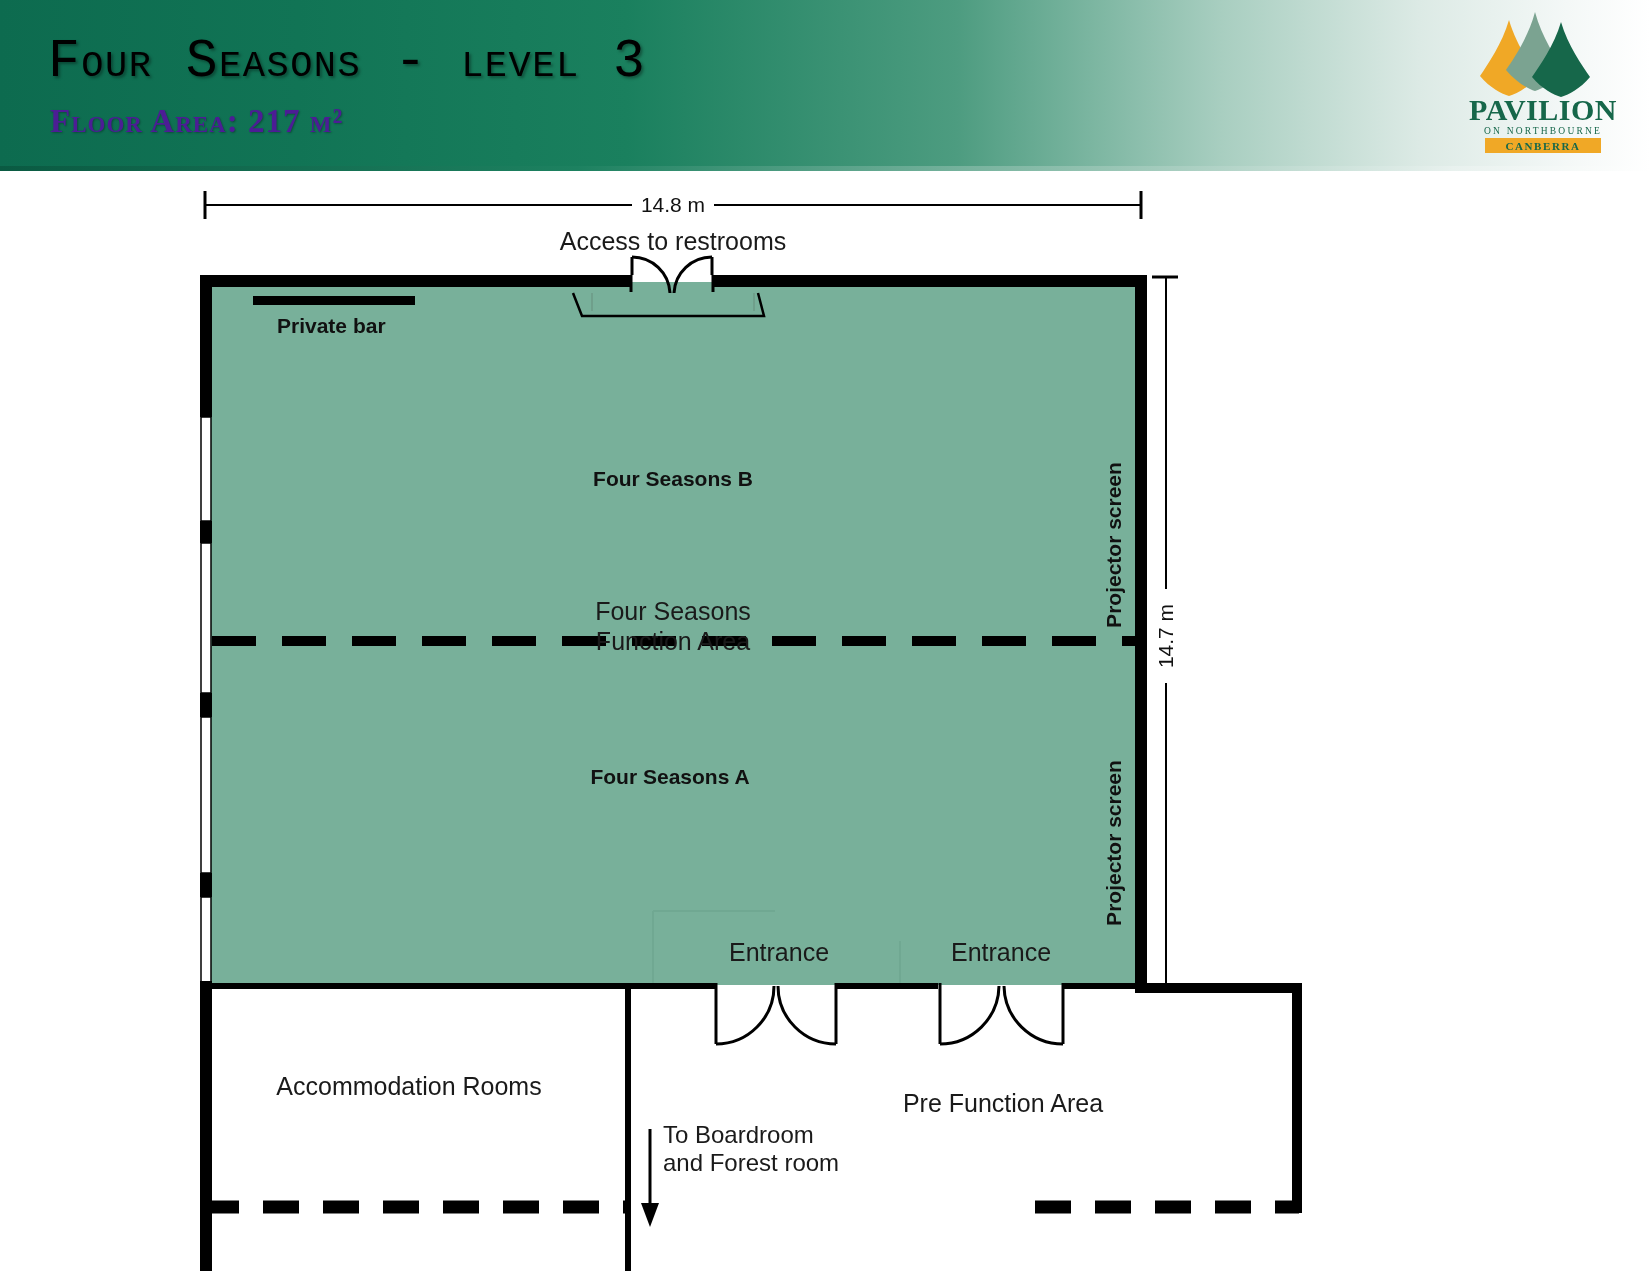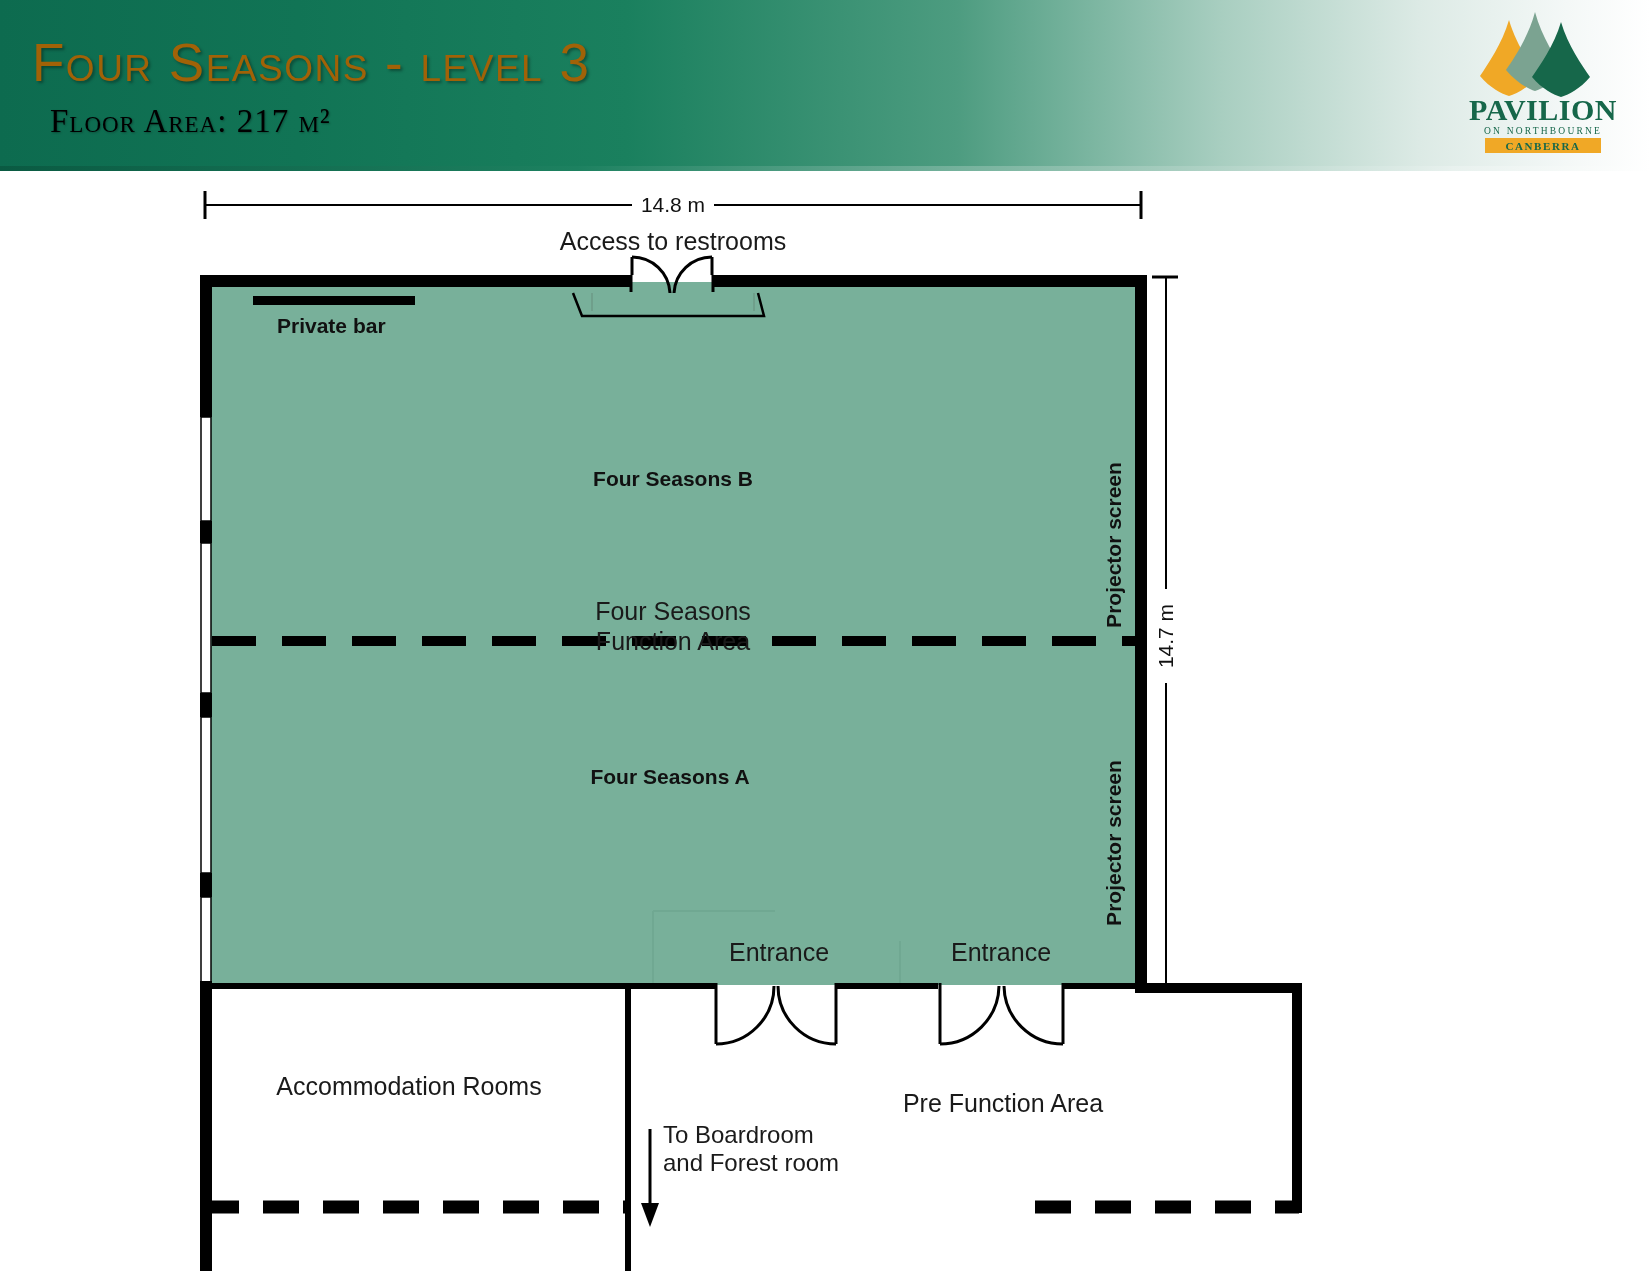--- a/index.html
+++ b/index.html
@@ -33,41 +33,42 @@
   }
   #header-underline {
     position: absolute;
     left: 0; top: 166px;
     width: 1650px;
     height: 5px;
     background: linear-gradient(to right, #0a5a42 0%, #1d8160 35%, #8fc0ae 65%, #e8f1ee 88%, #ffffff 100%);
   }
   #header-title {
     position: absolute;
-    left: 32px;
+    left: 48px;
     top: 32px;
-    font-family: Liberation Sans, sans-serif;
+    font-family: Liberation Mono, monospace;
     font-size: 53px;
     font-variant: small-caps;
     letter-spacing: 1.5px;
-    color: #a16207;
+    color: #000000;
     text-shadow: 2px 2px 3px rgba(0,0,0,0.35);
     white-space: nowrap;
   }
   #header-subtitle {
     position: absolute;
     left: 50px;
     top: 103px;
     font-family: "Liberation Serif", serif;
     font-size: 33px;
     font-variant: small-caps;
     letter-spacing: 1px;
-    color: #000000;
+    color: #4c1d95;
     text-shadow: 1px 1px 2px rgba(0,0,0,0.3);
     white-space: nowrap;
+    font-weight: bold;
   }
 
   
   #logo {
     position: absolute;
     right: 22px;
     top: 10px;
     width: 170px;
     height: 148px;
   }

